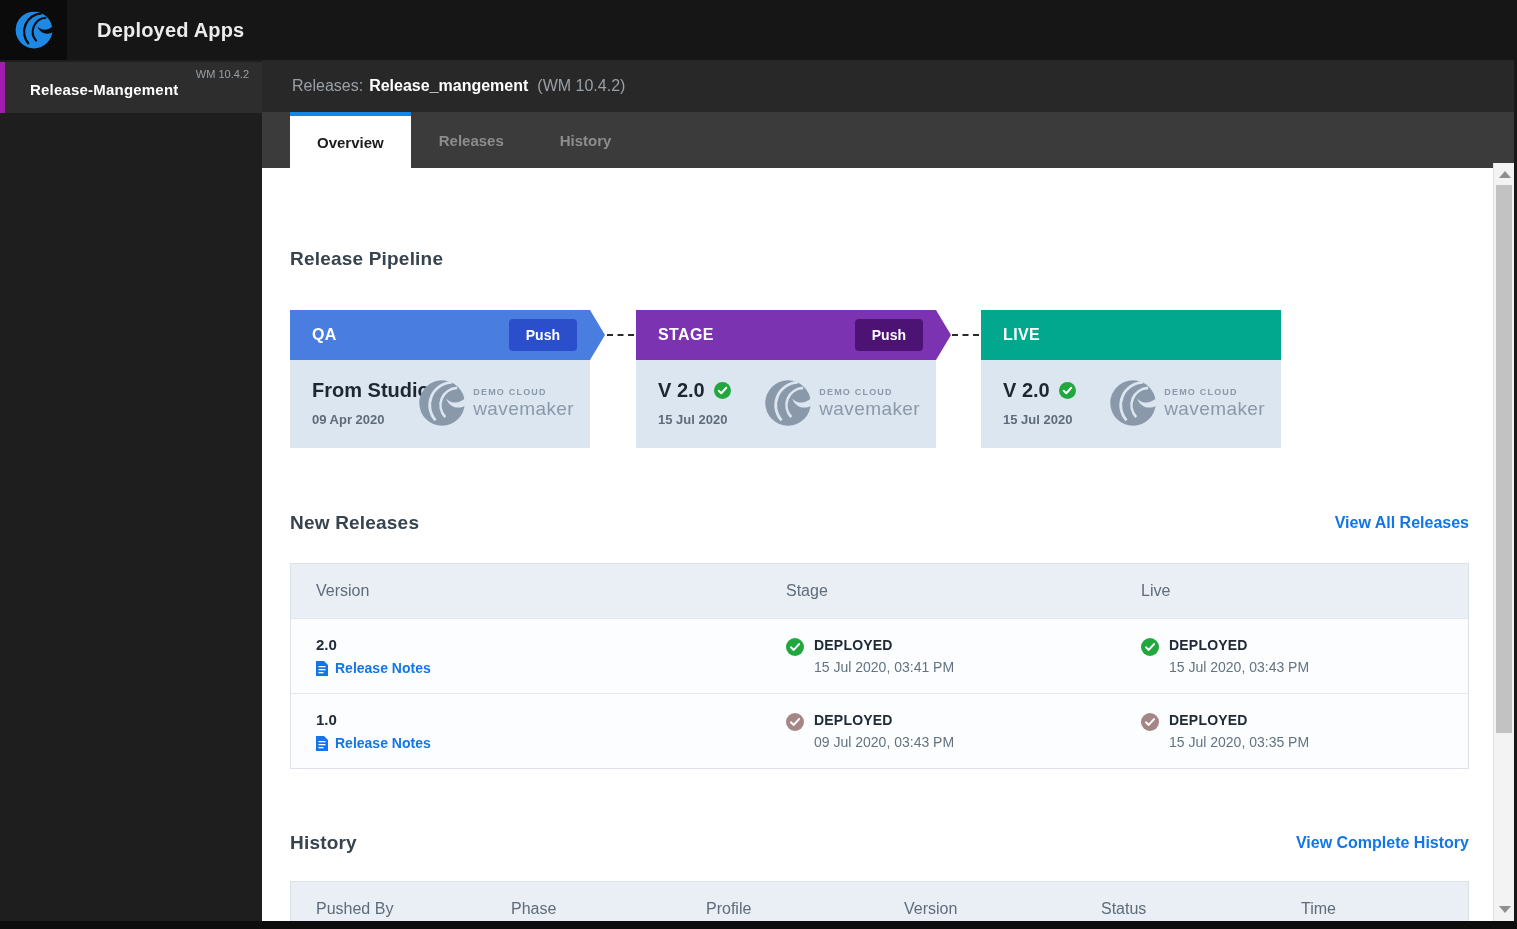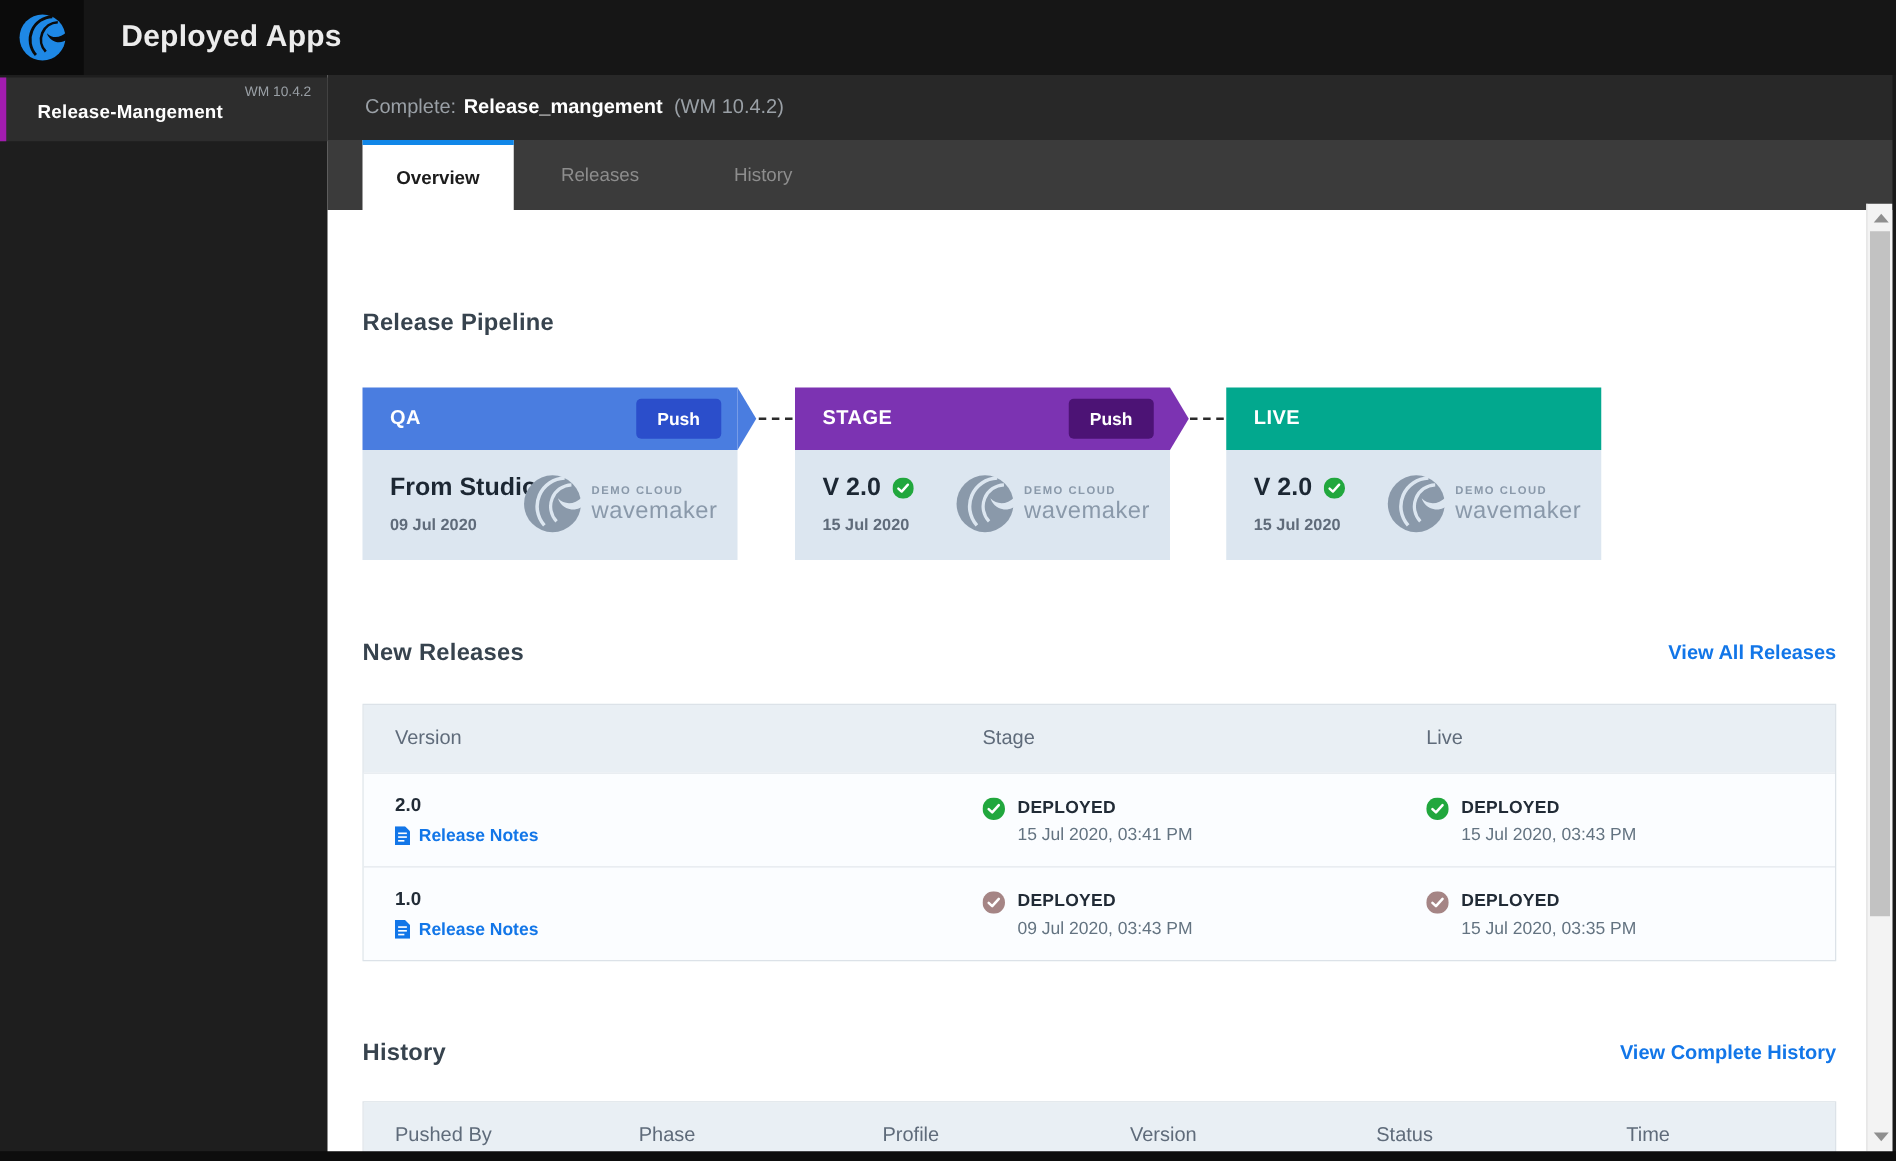--- a/index.html
+++ b/index.html
@@ -5,36 +5,36 @@
   * { margin:0; padding:0; box-sizing:border-box; }
   html,body { background:#000; }
   #app {
     position:relative; width:1517px; height:929px; overflow:hidden;
     background:#fff; font-family:"Liberation Sans", sans-serif;
   }
 
   
   .topbar { position:absolute; top:0; left:0; width:100%; height:60px; background:#161616; display:flex; align-items:center; z-index:6; }
   .logo-box { width:67px; height:60px; background:#0b0b0b; display:flex; align-items:center; justify-content:center; }
-  .topbar-title { color:#ececec; font-size:24px; font-weight:600; margin-left:30px; letter-spacing:.2px; }
+  .topbar-title { color:#ececec; font-size:20px; font-weight:600; margin-left:30px; letter-spacing:.2px; }
 
   
   .sidebar { position:absolute; top:60px; left:0; width:262px; height:869px; background:#1e1e1e; z-index:5; }
   .sidebar-item { position:relative; margin-top:2px; height:51px; background:#2d2d2d; border-left:5px solid #a21caf; cursor:pointer; }
   .si-ver { position:absolute; top:6px; right:13px; color:#9aa0a6; font-size:11px; }
   .si-name { position:absolute; left:25px; top:19px; color:#fff; font-size:15px; font-weight:700; letter-spacing:.2px; }
 
   
   .main { position:absolute; top:60px; left:262px; right:0; height:869px; background:#fff; }
   .project-bar { height:52px; background:#282828; display:flex; align-items:center; padding-left:30px; font-size:16px; color:#9aa0a6; }
   .pb-name { color:#fff; font-weight:700; margin:0 5px 0 6px; }
   .pb-ver { margin-left:4px; }
 
   .tabbar { height:56px; background:#3b3b3b; display:flex; align-items:stretch; padding-left:28px; }
-  .tab { padding:0 38px; display:flex; align-items:center; color:#8d8d8d; font-size:15px; font-weight:400; cursor:pointer; }
+  .tab { padding:0 28px; display:flex; align-items:center; color:#8d8d8d; font-size:15px; font-weight:700; cursor:pointer; }
   .tab.active { background:#fff; color:#1c1c1c; font-weight:700; border-top:4px solid #1187e8; padding:0 27px; }
 
   .content { position:relative; height:767px; background:#fff; padding-left:28px; overflow:hidden; }
   h2.sec { font-size:19px; color:#37434e; font-weight:700; letter-spacing:.2px; }
   .h-pipeline { margin-top:80px; }
   .section-row { width:1179px; display:flex; justify-content:space-between; align-items:center; }
   .nr-row { margin-top:64px; }
   .hi-row { margin-top:63px; }
   a.view-link { color:#1276e8; font-weight:700; font-size:16px; text-decoration:none; cursor:pointer; }
 
@@ -105,21 +105,21 @@
   <div class="sidebar">
     <div class="sidebar-item">
       <span class="si-ver">WM 10.4.2</span>
       <span class="si-name">Release-Mangement</span>
     </div>
   </div>
 
   <div class="main">
 
     <div class="project-bar">
-      <span>Complete:</span>
+      <span>Releases:</span>
       <span class="pb-name">Release_mangement</span>
       <span class="pb-ver">(WM 10.4.2)</span>
     </div>
 
     <div class="tabbar">
       <div class="tab active">Overview</div>
       <div class="tab">Releases</div>
       <div class="tab">History</div>
     </div>
 
@@ -135,21 +135,21 @@
             <button class="push push-qa">Push</button>
           </div>
           <div class="card-body">
             <div class="cb-version">
               <span>From Studio</span>
               <svg width="17" height="17" viewBox="0 0 16 16">
                 <circle cx="8" cy="8" r="8" fill="#21a73d"></circle>
                 <path d="M4.4 8.3 L6.9 10.6 L11.6 5.4" stroke="#fff" stroke-width="1.8" fill="none" stroke-linecap="round" stroke-linejoin="round"></path>
               </svg>
             </div>
-            <div class="cb-date">09 Jul 2020</div>
+            <div class="cb-date">09 Apr 2020</div>
             <div class="cb-logo">
               <svg width="52" height="52" viewBox="0 0 48 48">
                 <circle cx="24" cy="24" r="21" fill="currentColor"></circle>
                 <path d="M33 5 a21 21 0 0 0 -15 35" stroke="var(--bg)" stroke-width="2.6" fill="none"></path>
                 <path d="M38 10 a16 16 0 0 0 -11 27" stroke="var(--bg)" stroke-width="2.4" fill="none"></path>
                 <path d="M46 19 c-6 6 -13 6 -18 1 c3 9 13 10 18 6 z" fill="var(--bg)"></path>
               </svg>
               <div class="lg-txt">
                 <div class="lg-top">DEMO CLOUD</div>
                 <div class="lg-bottom">wavemaker</div>

